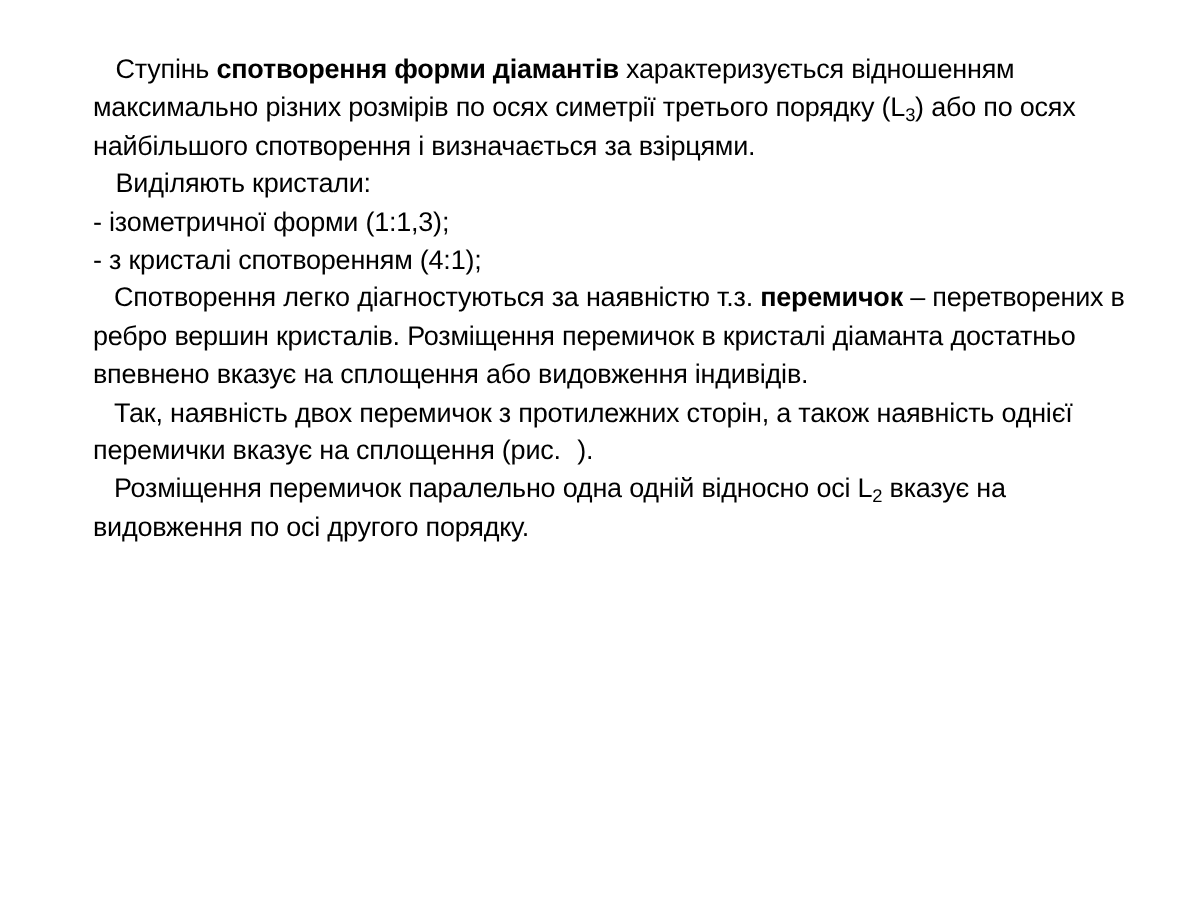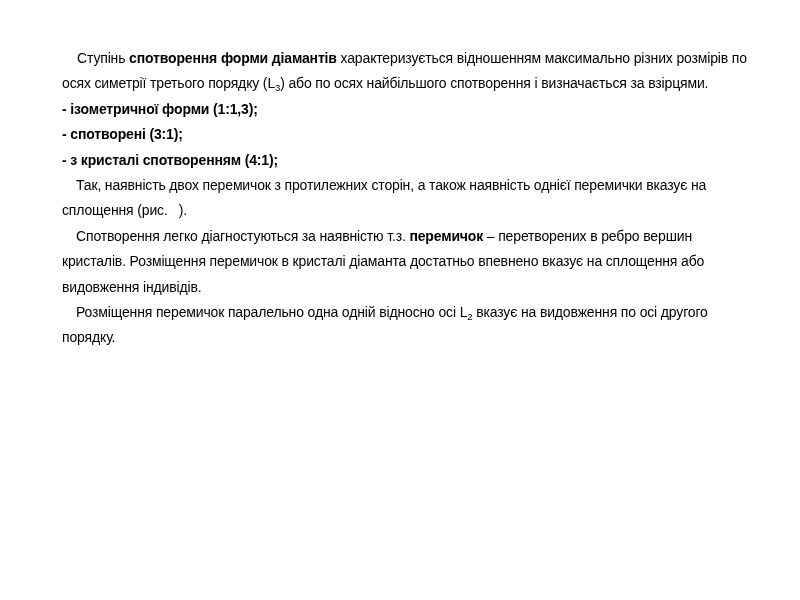--- a/index.html
+++ b/index.html
@@ -20,24 +20,23 @@
     width: 800px;
     height: 600px;
     background: #ffffff;
   }
 
   #text-body {
     position: absolute;
     left: 62px;
     top: 34px;
     width: 692px;
-    font-size: 14px;
+    font-size: 18px;
     line-height: 25.4px;
     letter-spacing: -0.15px;
-    margin-top: 12px;
     -webkit-font-smoothing: none;
   }
 
   .para {
     margin: 0;
     text-indent: 15px;
     white-space: pre-wrap;
   }
 
   .para.tight {
@@ -47,21 +46,20 @@
   .list {
     margin: 0;
     padding: 0;
     list-style: none;
   }
 
   .list-item {
     margin: 0;
     padding: 0;
     white-space: pre;
-    font-weight: bold;
   }
 
   .list-item .dash {
     display: inline;
   }
 
   
   .list-item.raised .dash {
     position: relative;
     top: -3px;
@@ -89,27 +87,27 @@
 </style>
 </head>
 <body>
 
 <div id="slide">
 
   <div id="text-body">
 
     <p class="para"><span>Ступінь </span><b>спотворення форми діамантів</b><span> характеризується відношенням максимально різних розмірів по осях симетрії третього порядку (L</span><sub>3</sub><span>) або по осях найбільшого спотворення і визначається за взірцями.</span></p>
 
+    <p class="para">Виділяють кристали:</p>
 
     <ul class="list">
       <li class="list-item"><span class="dash">-</span><span class="item-text"> ізометричної форми (1:1,3);</span></li>
-      <li class="list-item"><span class="dash">-</span><span class="item-text"> спотворені (3:1);</span></li>
       <li class="list-item"><span class="dash">-</span><span class="item-text"> з кристалі спотворенням (4:1);</span></li>
     </ul>
 
+    <p class="para tight"><span>Спотворення легко діагностуються за наявністю т.з. </span><b>перемичок</b><span> – перетворених в ребро вершин кристалів. Розміщення перемичок в кристалі діаманта достатньо впевнено вказує на сплощення або видовження індивідів.</span></p>
+
     <p class="para tight"><span>Так, наявність двох перемичок з протилежних сторін, а також наявність однієї перемички вказує на сплощення (рис.</span><span class="gap"></span><span>).</span></p>
-
-    <p class="para tight"><span>Спотворення легко діагностуються за наявністю т.з. </span><b>перемичок</b><span> – перетворених в ребро вершин кристалів. Розміщення перемичок в кристалі діаманта достатньо впевнено вказує на сплощення або видовження індивідів.</span></p>
 
     <p class="para tight"><span>Розміщення перемичок паралельно одна одній відносно осі L</span><sub>2</sub><span> вказує на видовження по осі другого порядку.</span></p>
 
   </div>
 </div>
 
 </body></html>

